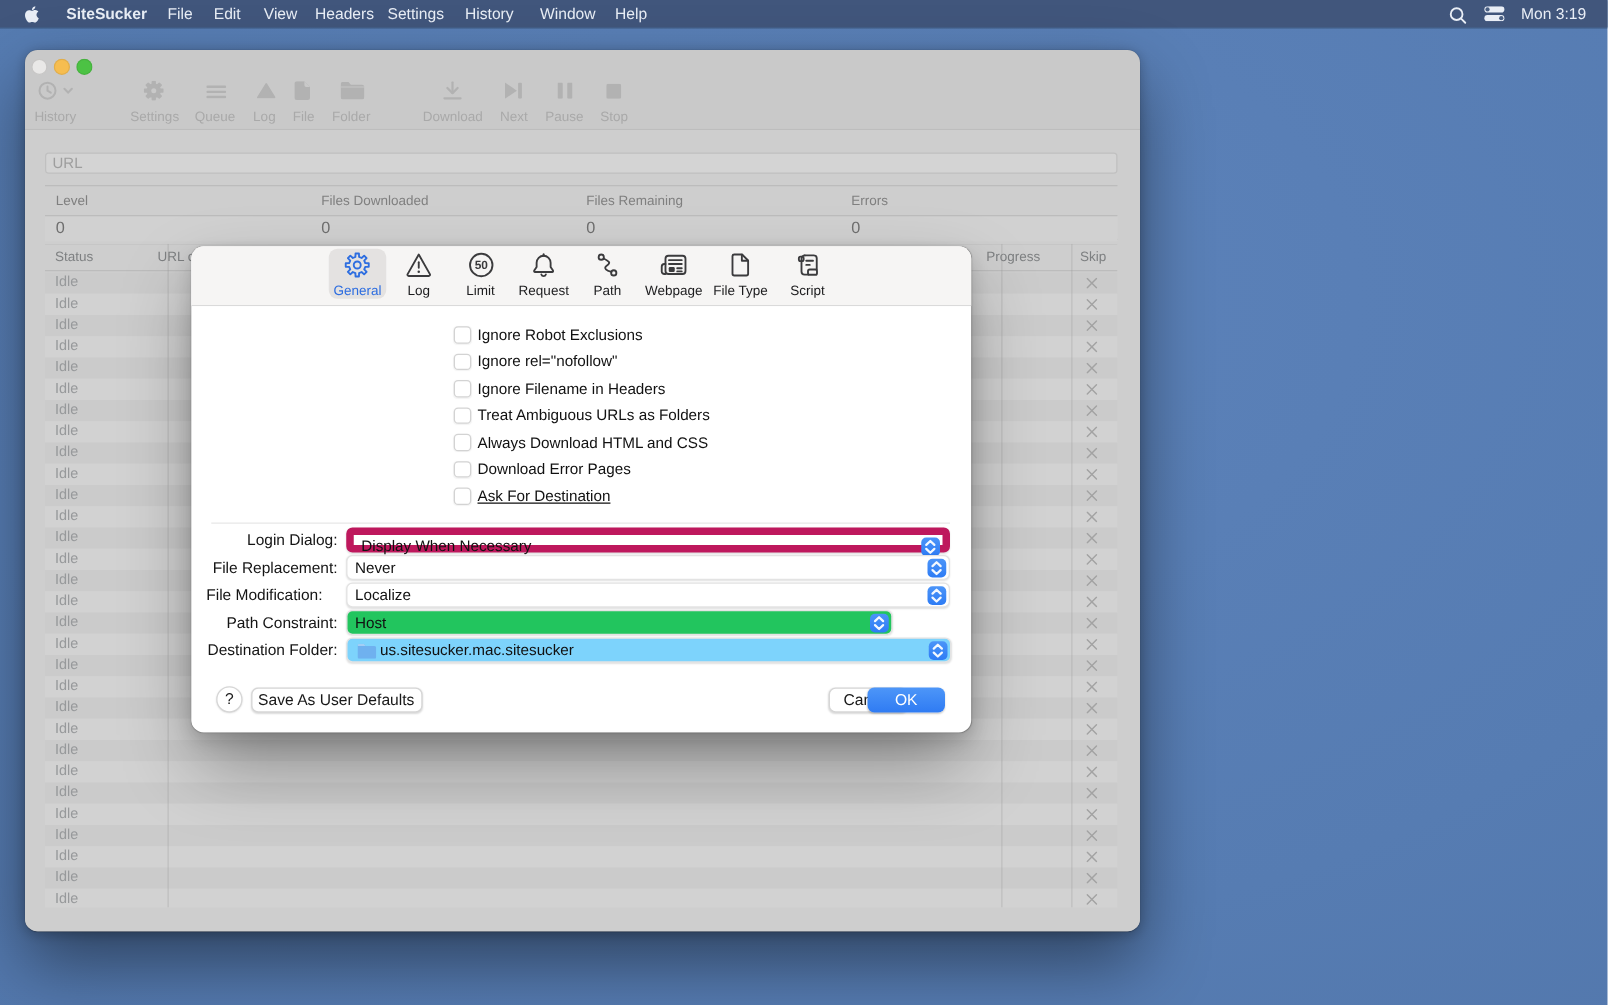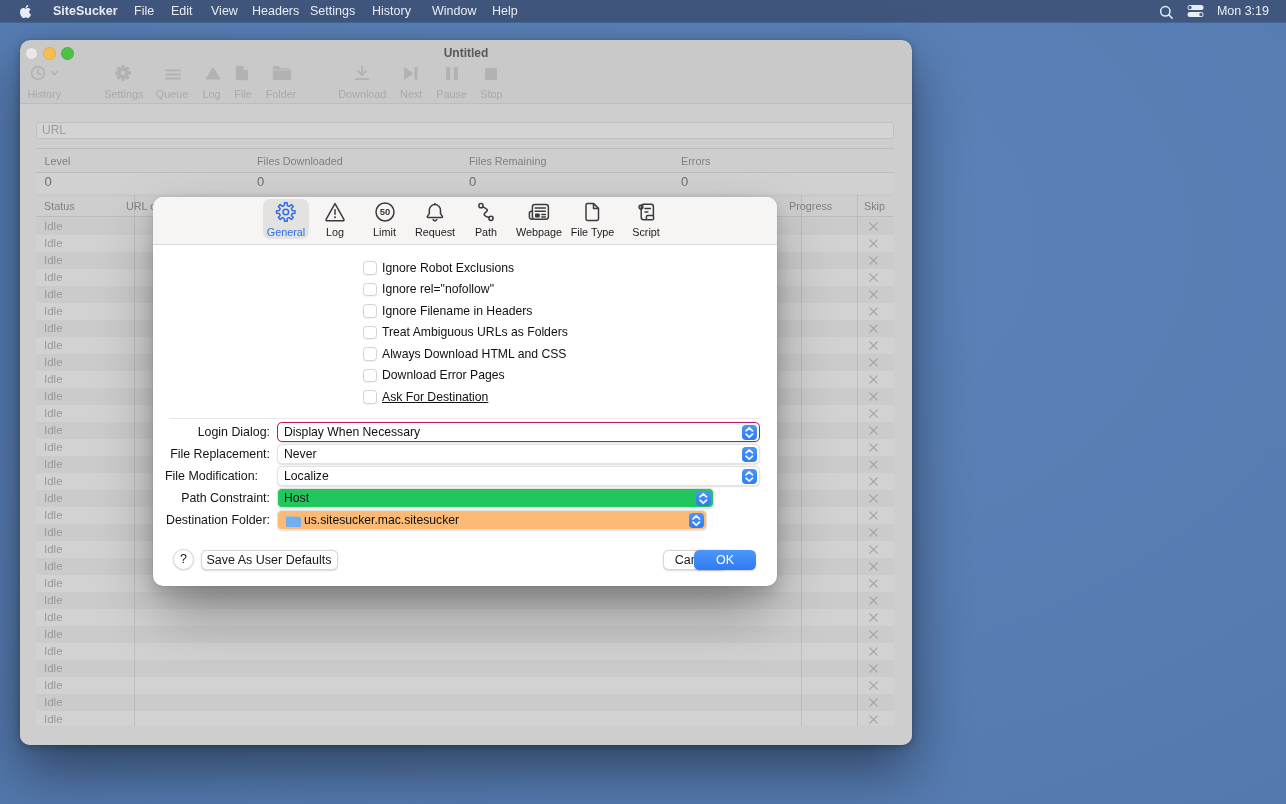--- a/index.html
+++ b/index.html
@@ -28,21 +28,20 @@
       <circle cx="3" cy="2.5" r="1.7" fill="#4a5f82"></circle>
       <rect x="0.5" y="7" width="16" height="5" rx="2.5" fill="#e9eef6"></rect>
       <circle cx="14" cy="9.5" r="1.7" fill="#4a5f82"></circle>
     </svg>
     <span style="position:absolute;right:17px;top:0;line-height:22px;font-weight:500;">Mon 3:19</span>
   </div>
 <div style="position:absolute;left:20px;top:40px;width:892px;height:705px;border-radius:10px;background:#c9c9c9;box-shadow:0 25px 55px rgba(0,0,0,.45),0 2px 10px rgba(0,0,0,.25),0 0 1px rgba(0,0,0,.35);">
     <div style="position:absolute;left:4.5px;top:7px;width:11px;height:11px;border-radius:50%;background:#e9e8e7;border:.5px solid #c7c6c5;"></div>
     <div style="position:absolute;left:22.5px;top:7px;width:11px;height:11px;border-radius:50%;background:#f6bd50;border:.5px solid rgba(0,0,0,.08);"></div>
     <div style="position:absolute;left:40.5px;top:7px;width:11px;height:11px;border-radius:50%;background:#4cc244;border:.5px solid rgba(0,0,0,.08);"></div>
-    <div style="position:absolute;left:0;top:0;width:100%;height:25px;text-align:center;line-height:26px;font-size:12px;font-weight:700;color:#595959;">Untitled</div>
     <div style="position:absolute;left:26px;top:35px;transform:translate(-50%,-50%);"><svg width="32" height="16" viewBox="0 0 32 16">
         <g stroke="#b2b2b2" fill="none" stroke-width="1.6" stroke-linecap="round">
           <circle cx="8" cy="8" r="6.4"></circle>
           <path d="M8 4.6 V8 L10.6 9.6"></path>
           <path d="M21.5 6.5 l3 3 3-3"></path>
         </g>
       </svg></div>
     <div style="position:absolute;left:24.3px;top:53.5px;transform:translate(-50%,-50%);font-size:10.8px;color:#a9a9a9;white-space:nowrap;">History</div>
     <div style="position:absolute;left:103.4px;top:35px;transform:translate(-50%,-50%);"><svg width="16" height="16" viewBox="0 0 16 16">
         <g stroke="#b2b2b2" stroke-width="1.2" fill="#b2b2b2" stroke-linejoin="round" stroke-linecap="round">
@@ -485,21 +484,21 @@
     <div style="position:absolute;left:210px;top:171.0px;height:15px;">
       <div style="position:absolute;left:0;top:0.6px;width:13.5px;height:13.5px;background:#fff;border:1px solid #d3d3d3;border-radius:3.5px;box-sizing:border-box;box-shadow:0 .5px 1px rgba(0,0,0,.05);"></div>
       <span style="position:absolute;left:19px;top:0;line-height:15px;font-size:12.2px;color:#111;white-space:nowrap;">Download Error Pages</span>
     </div>
     <div style="position:absolute;left:210px;top:192.5px;height:15px;">
       <div style="position:absolute;left:0;top:0.6px;width:13.5px;height:13.5px;background:#fff;border:1px solid #d3d3d3;border-radius:3.5px;box-sizing:border-box;box-shadow:0 .5px 1px rgba(0,0,0,.05);"></div>
       <span style="position:absolute;left:19px;top:0;line-height:15px;font-size:12.2px;color:#111;white-space:nowrap;text-decoration:underline;">Ask For Destination</span>
     </div>
     <div style="position:absolute;left:16px;top:220.5px;width:591px;height:1px;background:#e8e8e8;"></div>
     <div style="position:absolute;left:0;top:225px;width:117px;text-align:right;font-size:12.4px;color:#141414;line-height:20px;white-space:nowrap;">Login Dialog:</div>
-    <div style="position:absolute;left:124px;top:225px;width:483px;height:20px;background:#fff;border:1px solid #be185d;border-radius:5px;box-sizing:border-box;box-shadow:0 .5px 1.5px rgba(0,0,0,.12);">
+    <div style="position:absolute;left:124px;top:225px;width:483px;height:20px;background:#fff;border:6px solid #be185d;border-radius:5px;box-sizing:border-box;box-shadow:0 .5px 1.5px rgba(0,0,0,.12);">
       <span style="position:absolute;left:6px;top:0;line-height:18px;font-size:12.2px;color:#111;white-space:nowrap;">Display When Necessary</span>
       <div style="position:absolute;right:2.5px;top:2px;width:14.5px;height:15px;border-radius:4px;background:linear-gradient(#4b94f8,#2e7cf5);"><svg width="14.5" height="15" viewBox="0 0 14.5 15">
           <g stroke="#f3f8ff" stroke-width="1.8" fill="none" stroke-linecap="round" stroke-linejoin="round">
             <path d="M4.0 5.9 L7.25 2.8 L10.5 5.9"></path>
             <path d="M4.0 9.1 L7.25 12.2 L10.5 9.1"></path>
           </g>
         </svg></div>
     </div>
     <div style="position:absolute;left:0;top:247px;width:117px;text-align:right;font-size:12.4px;color:#141414;line-height:20px;white-space:nowrap;">File Replacement:</div>
     <div style="position:absolute;left:124px;top:247px;width:483px;height:20px;background:#fff;border:1px solid #e3e3e3;border-radius:5px;box-sizing:border-box;box-shadow:0 .5px 1.5px rgba(0,0,0,.12);">
@@ -525,21 +524,21 @@
     <div style="position:absolute;left:124px;top:291px;width:437px;height:20px;background:#22c55e;border:1px solid #e3e3e3;border-radius:5px;box-sizing:border-box;box-shadow:0 .5px 1.5px rgba(0,0,0,.12);">
       <span style="position:absolute;left:6px;top:0;line-height:18px;font-size:12.2px;color:#111;white-space:nowrap;">Host</span>
       <div style="position:absolute;right:2.5px;top:2px;width:14.5px;height:15px;border-radius:4px;background:linear-gradient(#4b94f8,#2e7cf5);"><svg width="14.5" height="15" viewBox="0 0 14.5 15">
           <g stroke="#f3f8ff" stroke-width="1.8" fill="none" stroke-linecap="round" stroke-linejoin="round">
             <path d="M4.0 5.9 L7.25 2.8 L10.5 5.9"></path>
             <path d="M4.0 9.1 L7.25 12.2 L10.5 9.1"></path>
           </g>
         </svg></div>
     </div>
     <div style="position:absolute;left:0;top:313px;width:117px;text-align:right;font-size:12.4px;color:#141414;line-height:20px;white-space:nowrap;">Destination Folder:</div>
-    <div style="position:absolute;left:124px;top:313px;width:430px;height:20px;background:#fdba74;border:1px solid #e3e3e3;border-radius:5px;box-sizing:border-box;box-shadow:0 .5px 1.5px rgba(0,0,0,.12);">
+    <div style="position:absolute;left:124px;top:313px;width:484px;height:20px;background:#7dd3fc;border:1px solid #e3e3e3;border-radius:5px;box-sizing:border-box;box-shadow:0 .5px 1.5px rgba(0,0,0,.12);">
       <svg style="position:absolute;left:8px;top:3.5px" width="15" height="12" viewBox="0 0 15 12">
         <path fill="#6fb1ef" d="M0 1.5 A1.5 1.5 0 0 1 1.5 0 h3.4 l1.6 1.7 H13.5 A1.5 1.5 0 0 1 15 3.2 V10.5 A1.5 1.5 0 0 1 13.5 12 H1.5 A1.5 1.5 0 0 1 0 10.5 z"></path>
         <path fill="#a3cef5" d="M0 1.5 A1.5 1.5 0 0 1 1.5 0 h3.4 l1.6 1.7 h-6.5 z"></path>
       </svg>
       <span style="position:absolute;left:26px;top:0;line-height:18px;font-size:12.2px;color:#111;white-space:nowrap;">us.sitesucker.mac.sitesucker</span>
       <div style="position:absolute;right:2.5px;top:2px;width:14.5px;height:15px;border-radius:4px;background:linear-gradient(#4b94f8,#2e7cf5);"><svg width="14.5" height="15" viewBox="0 0 14.5 15">
           <g stroke="#f3f8ff" stroke-width="1.8" fill="none" stroke-linecap="round" stroke-linejoin="round">
             <path d="M4.0 5.9 L7.25 2.8 L10.5 5.9"></path>
             <path d="M4.0 9.1 L7.25 12.2 L10.5 9.1"></path>
           </g>

